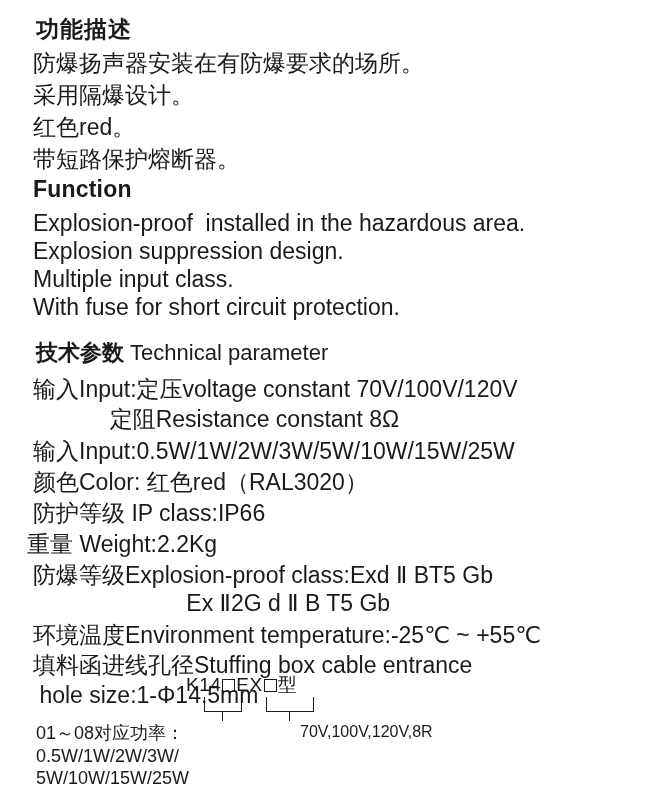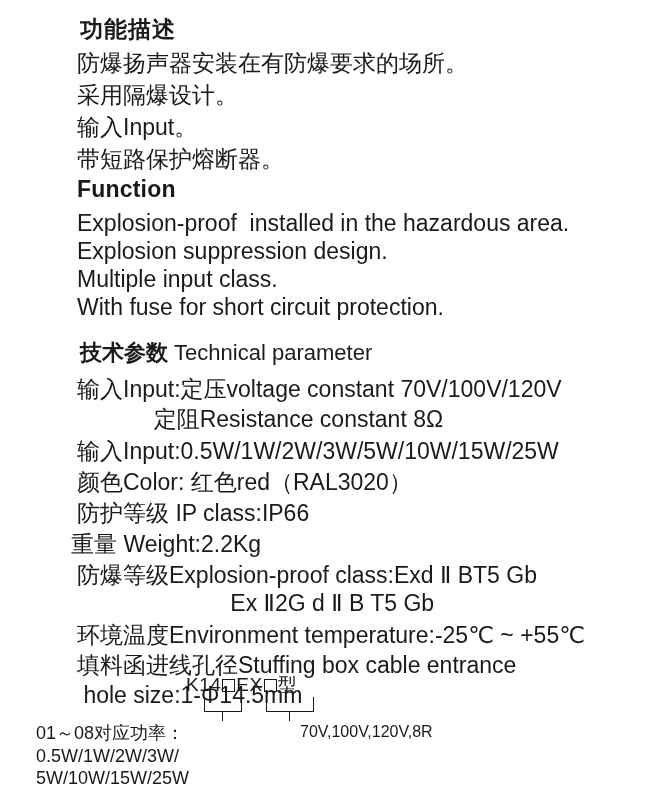--- a/index.html
+++ b/index.html
@@ -47,21 +47,20 @@
     font-size: 22px;
     font-weight: bold;
     white-space: pre;
   }
   .sec-title .en {
     font-weight: normal;
   }
   .abs {
     position: absolute;
     white-space: pre;
-    margin-left: 44px;
   }
   
   .diagram {
     position: absolute;
     left: 0;
     top: 672px;
     width: 660px;
     height: 128px;
   }
   .model-code {
@@ -110,21 +109,21 @@
 </style>
 </head>
 <body>
 
 <div class="page">
 
   <div class="abs heading-cn" style="left:36px; top:14px;">功能描述</div>
 
   <div class="abs line" style="left:33px; top:52px;">防爆扬声器安装在有防爆要求的场所。</div>
   <div class="abs line" style="left:33px; top:84px;">采用隔爆设计。</div>
-  <div class="abs line" style="left:33px; top:116px;">输入Input。</div>
+  <div class="abs line" style="left:33px; top:116px;">红色red。</div>
   <div class="abs line" style="left:33px; top:148px;">带短路保护熔断器。</div>
 
   <div class="abs heading-en" style="left:33px; top:176px;">Function</div>
 
   <div class="abs line" style="left:33px; top:212px;">Explosion-proof  installed in the hazardous area.</div>
   <div class="abs line" style="left:33px; top:240px;">Explosion suppression design.</div>
   <div class="abs line" style="left:33px; top:268px;">Multiple input class.</div>
   <div class="abs line" style="left:33px; top:296px;">With fuse for short circuit protection.</div>
 
   <div class="abs sec-title" style="left:36px; top:338px;"><span>技术参数</span><span class="en"> Technical parameter</span></div>

